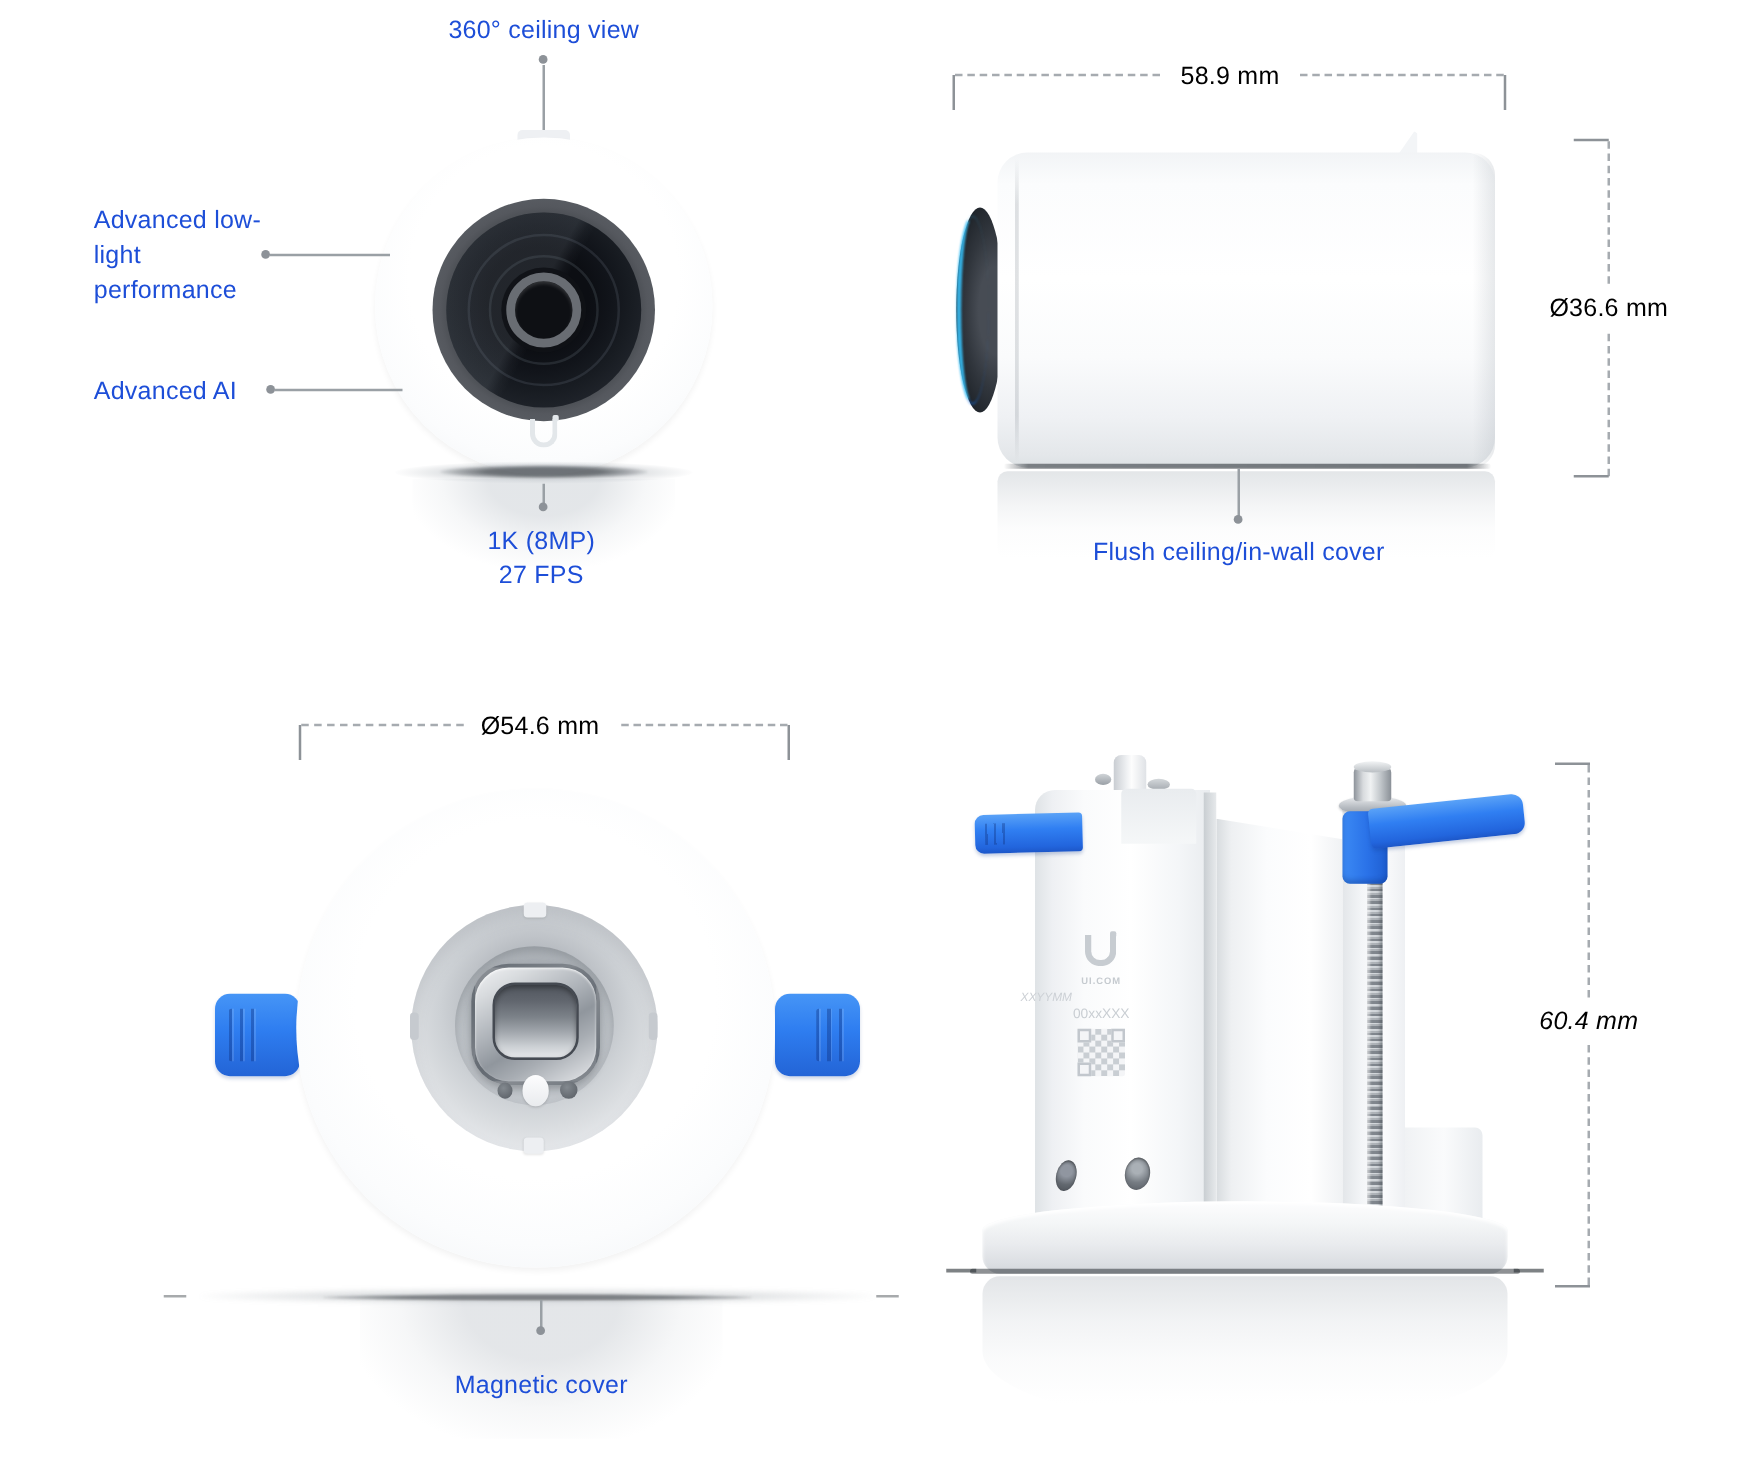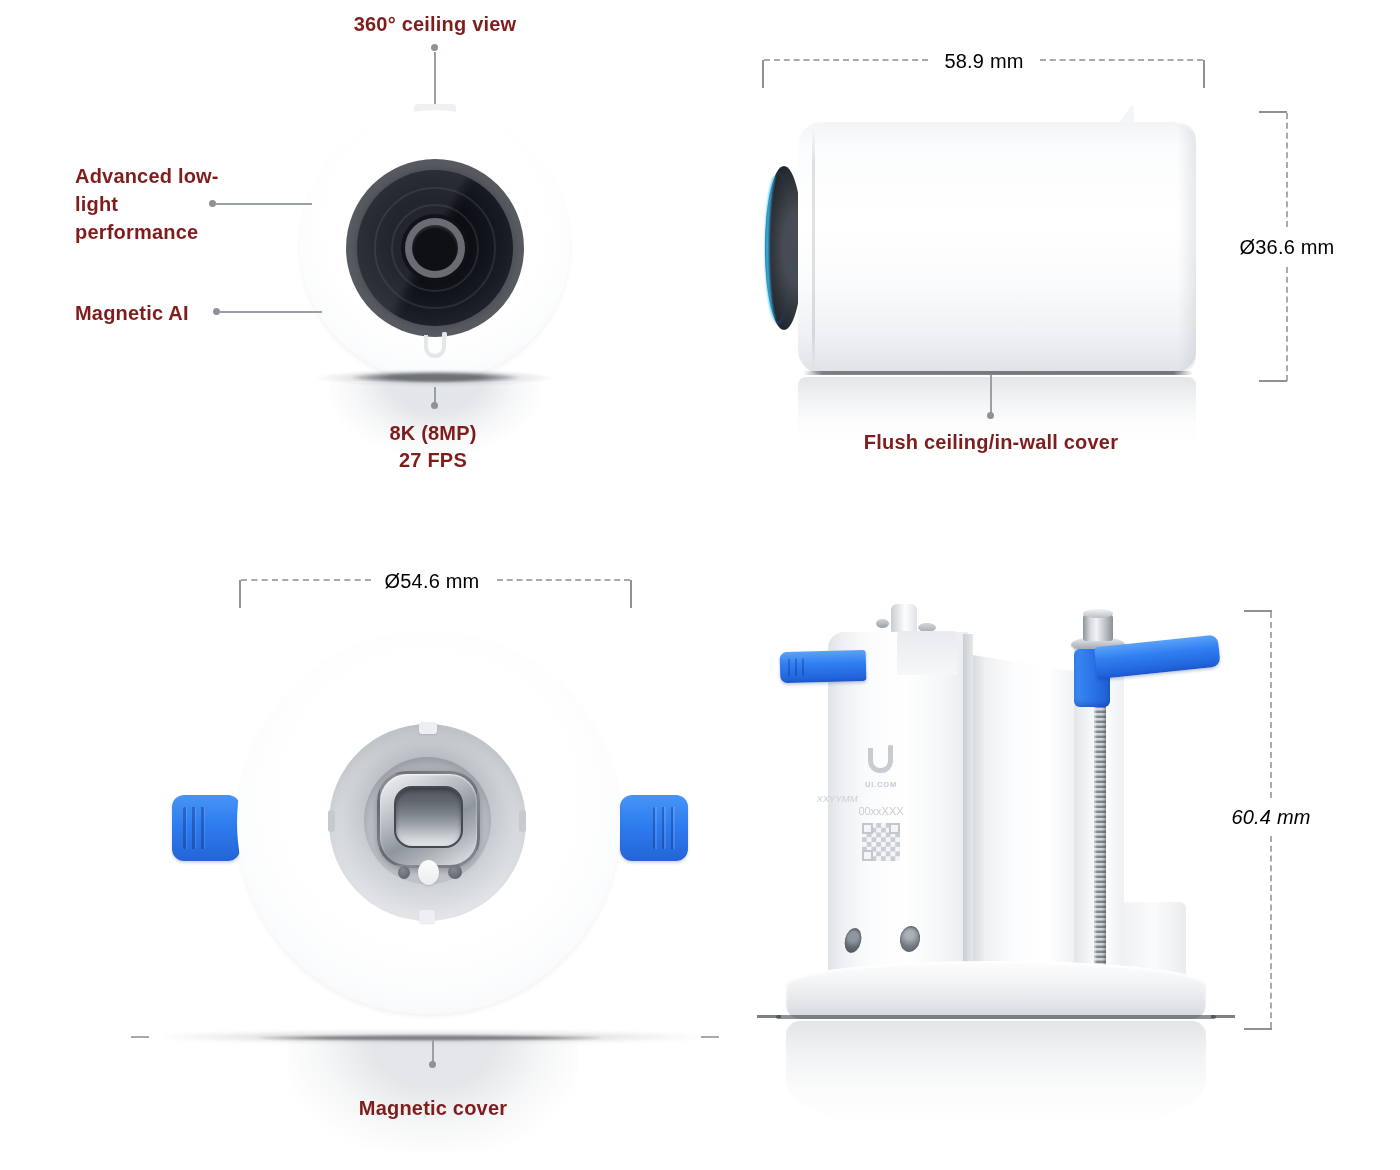--- a/index.html
+++ b/index.html
@@ -1,19 +1,19 @@
 <!DOCTYPE html>
 <html><head>
 <meta charset="utf-8">
 <style>
   html,body{margin:0;padding:0;background:#fff;}
   #canvas{position:relative;width:1400px;height:1170px;background:#ffffff;overflow:hidden;
           font-family:"Liberation Sans","DejaVu Sans",sans-serif;color:#3e444b;}
   .a{position:absolute;}
-  .lbl{font-size:20px;line-height:28px;letter-spacing:.2px;color:#7f1d1d;font-weight:bold;}
+  .lbl{font-size:20px;line-height:28px;letter-spacing:.2px;color:#1d4ed8;}
   .ctr{transform:translateX(-50%);white-space:nowrap;text-align:center;}
   .dim-text{font-size:20px;color:#000000;letter-spacing:.2px;}
   .dot{width:7px;height:7px;border-radius:50%;background:#8d9298;}
   .lv{width:2px;background:#9aa0a5;}
   .lh{height:2px;background:#9aa0a5;}
   .dash-h{height:0;border-top:2px dashed #a6abb0;}
   .dash-v{width:0;border-left:2px dashed #a6abb0;}
   .leg{background:#8d9297;}
 
   
@@ -120,27 +120,27 @@
         </div>
     </div>
     <div class="a" style="left:316px;top:369px;width:238px;height:18px;border-radius:50%;background:radial-gradient(ellipse,rgba(120,130,140,.28) 0 40%,transparent 72%);"></div>
     <div class="a" style="left:352px;top:372px;width:166px;height:11px;border-radius:50%;background:radial-gradient(ellipse,rgba(40,46,52,.6) 0 40%,transparent 75%);filter:blur(1px);"></div>
     <div class="a" style="left:330px;top:383px;width:210px;height:70px;background:radial-gradient(ellipse at 50% 0%,rgba(205,210,215,.55) 0 30%,rgba(220,224,228,.25) 55%,transparent 76%);"></div>
 
     <div class="a lbl" style="left:75px;top:162px;width:150px;">Advanced low-light performance</div>
     <div class="a dot" style="left:209px;top:200px;"></div>
     <div class="a lh" style="left:216px;top:203px;width:96px;"></div>
 
-    <div class="a lbl" style="left:75px;top:299px;">Magnetic AI</div>
+    <div class="a lbl" style="left:75px;top:299px;">Advanced AI</div>
     <div class="a dot" style="left:213px;top:308px;"></div>
     <div class="a lh" style="left:220px;top:311px;width:102px;"></div>
 
     <div class="a lv" style="left:434px;top:387px;height:16px;"></div>
     <div class="a dot" style="left:431px;top:402px;"></div>
-    <div class="a lbl ctr" style="left:433px;top:419px;">8K (8MP)</div>
+    <div class="a lbl ctr" style="left:433px;top:419px;">1K (8MP)</div>
     <div class="a lbl ctr" style="left:433px;top:446px;">27 FPS</div>
   </section>
 
   <section>
     <div class="a leg" style="left:762px;top:60px;width:2px;height:28px;"></div>
     <div class="a dash-h" style="left:764px;top:59px;width:164px;"></div>
     <div class="a dim-text ctr" style="left:984px;top:50px;">58.9 mm</div>
     <div class="a dash-h" style="left:1040px;top:59px;width:163px;"></div>
     <div class="a leg" style="left:1203px;top:60px;width:2px;height:28px;"></div>
 

